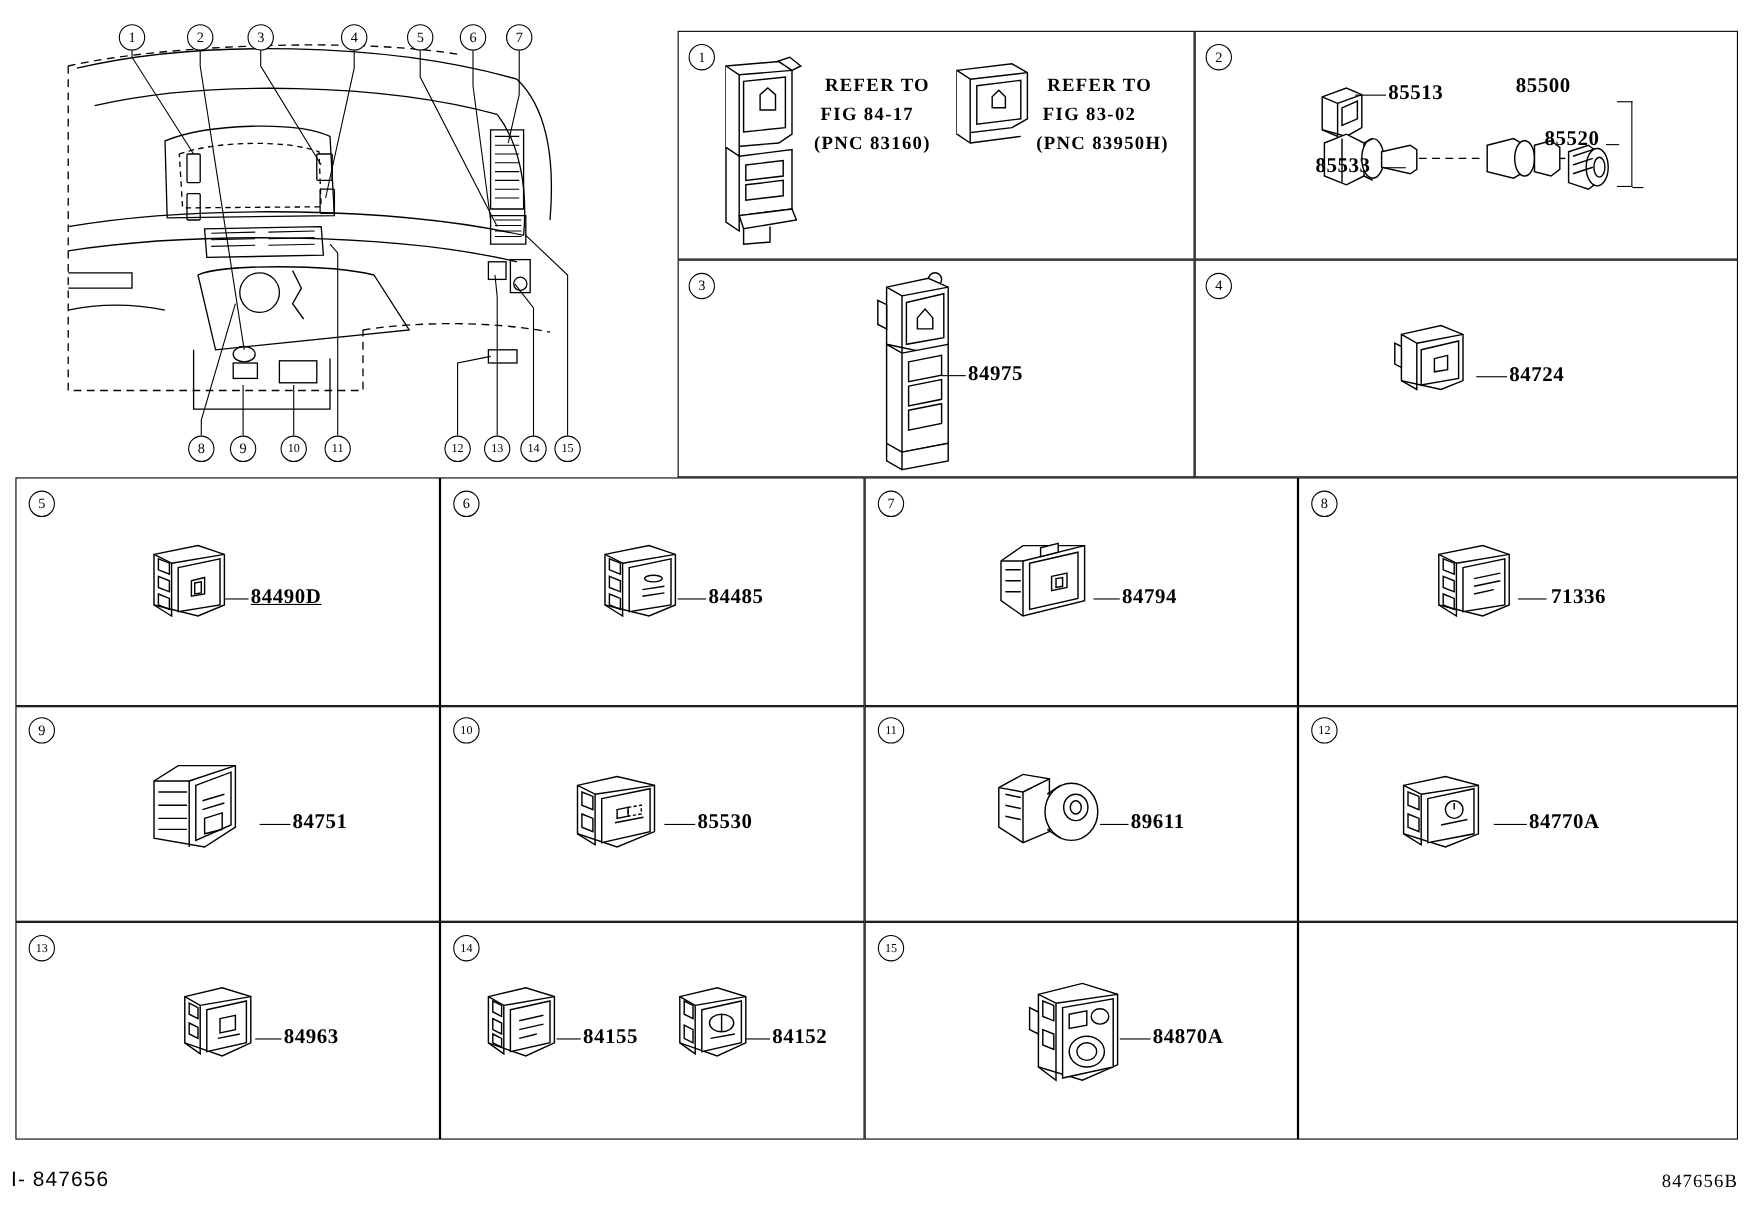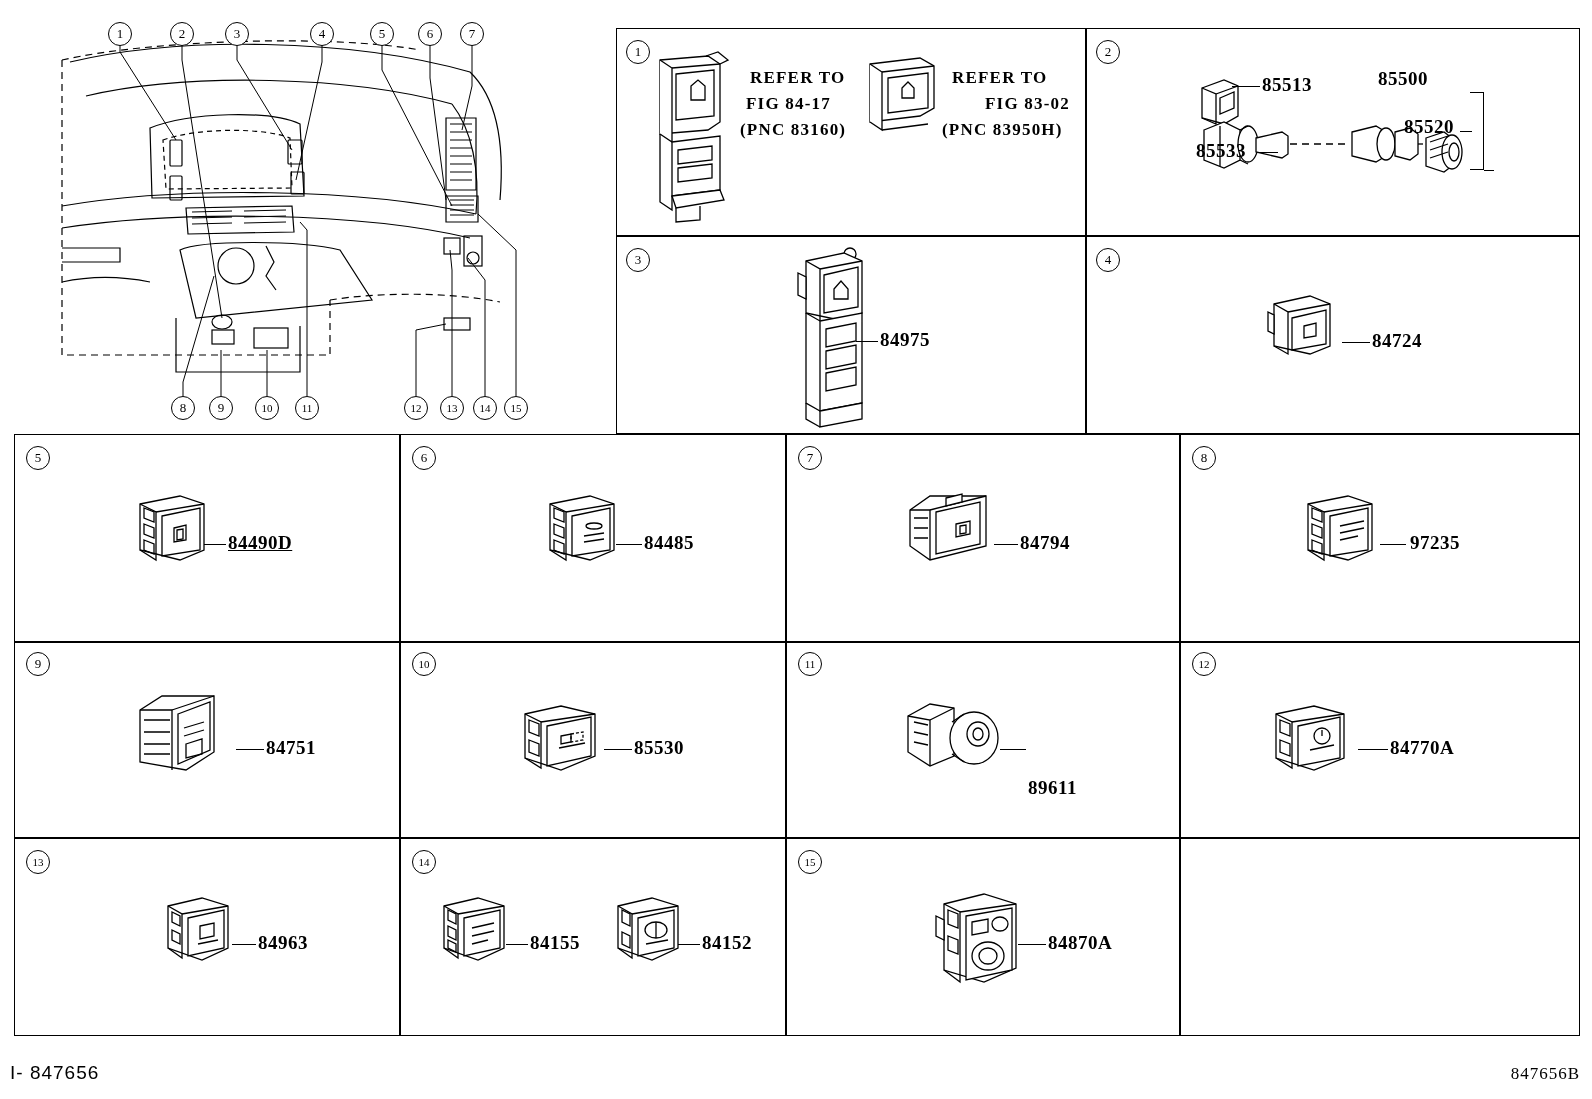--- a/index.html
+++ b/index.html
@@ -219,21 +219,21 @@
     <path d="M26 26 L66 21 L66 56 L26 61 Z" fill="#fff"></path>
     <path d="M40 36 L46 30 L52 36 L52 46 L40 46 Z" fill="#fff"></path>
     <path d="M20 78 L66 72"></path>
   </svg>
 
   <div class="refline" style="left:750px; top:68px;">REFER TO</div>
   <div class="refline" style="left:746px; top:94px;">FIG 84-17</div>
   <div class="refline" style="left:740px; top:120px;">(PNC 83160)</div>
 
   <div class="refline" style="left:952px; top:68px;">REFER TO</div>
-  <div class="refline" style="left:948px; top:94px;margin-left:37px;">FIG 83-02</div>
+  <div class="refline" style="left:948px; top:94px;">FIG 83-02</div>
   <div class="refline" style="left:942px; top:120px;">(PNC 83950H)</div>
 
   <div class="cell" style="left:1086px; top:28px; width:494px; height:208px;"></div>
   <div class="circnum" style="left:1096px; top:40px;">2</div>
 
   <svg class="partsvg" style="left:1190px; top:70px;" width="280" height="150" viewBox="0 0 280 150" fill="none" stroke="#000" stroke-width="1.3">
 
     <path d="M12 18 L34 10 L48 16 L48 46 L34 54 L12 48 Z" fill="#fff"></path>
     <path d="M12 18 L26 24 L26 54 L12 48"></path>
     <path d="M26 24 L48 16"></path>
@@ -364,21 +364,21 @@
   <svg class="partsvg" style="left:1298px; top:490px;" width="100" height="90" viewBox="0 0 100 90" fill="none" stroke="#000" stroke-width="1.3">
     <path d="M10 14 L50 6 L74 14 L74 60 L50 70 L10 60 Z" fill="#fff"></path>
     <path d="M10 14 L26 22 L26 70 L10 60"></path>
     <path d="M26 22 L74 14"></path>
     <path d="M14 18 L24 22 L24 32 L14 28 Z"></path>
     <path d="M14 34 L24 38 L24 48 L14 44 Z"></path>
     <path d="M14 50 L24 54 L24 64 L14 60 Z"></path>
     <path d="M32 26 L70 18 L70 60 L32 66 Z" fill="#fff"></path>
     <path d="M42 36 L66 31 M42 43 L66 38 M42 50 L60 46"></path>
   </svg>
-  <div class="lbl" style="left:1410px; top:532px;">97235</div>
+  <div class="lbl" style="left:1410px; top:532px;">71336</div>
   <div class="lead" style="left:1380px; top:544px; width:26px;"></div>
 
   <div class="cell" style="left:14px;   top:642px; width:386px; height:196px;"></div>
   <div class="cell" style="left:400px;  top:642px; width:386px; height:196px;"></div>
   <div class="cell" style="left:786px;  top:642px; width:394px; height:196px;"></div>
   <div class="cell" style="left:1180px; top:642px; width:400px; height:196px;"></div>
 
   <div class="circnum" style="left:26px;   top:652px;">9</div>
   <div class="circnum small" style="left:412px;  top:652px;">10</div>
   <div class="circnum small" style="left:798px;  top:652px;">11</div>
@@ -413,21 +413,21 @@
   <svg class="partsvg" style="left:900px; top:694px;" width="120" height="95" viewBox="0 0 120 95" fill="none" stroke="#000" stroke-width="1.3">
     <path d="M8 22 L30 10 L54 14 L54 62 L30 72 L8 58 Z" fill="#fff"></path>
     <path d="M8 22 L30 26 L30 72"></path>
     <path d="M30 26 L54 14"></path>
     <path d="M14 28 L28 31 M14 38 L28 41 M14 48 L28 51"></path>
     <ellipse cx="74" cy="44" rx="24" ry="26" fill="#fff"></ellipse>
     <path d="M52 28 L64 20 M52 60 L64 68"></path>
     <ellipse cx="78" cy="40" rx="11" ry="12" fill="#fff"></ellipse>
     <ellipse cx="78" cy="40" rx="5" ry="6"></ellipse>
   </svg>
-  <div class="lbl" style="left:1028px; top:737px;margin-top:40px;">89611</div>
+  <div class="lbl" style="left:1028px; top:737px;">89611</div>
   <div class="lead" style="left:1000px; top:749px; width:26px;"></div>
 
   <svg class="partsvg" style="left:1266px; top:700px;" width="105" height="85" viewBox="0 0 105 85" fill="none" stroke="#000" stroke-width="1.3">
     <path d="M10 14 L48 6 L78 14 L78 58 L48 70 L10 58 Z" fill="#fff"></path>
     <path d="M10 14 L26 22 L26 68 L10 58"></path>
     <path d="M26 22 L78 14"></path>
     <path d="M14 20 L24 24 L24 36 L14 32 Z"></path>
     <path d="M14 40 L24 44 L24 56 L14 52 Z"></path>
     <path d="M32 26 L74 17 L74 58 L32 66 Z" fill="#fff"></path>
     <ellipse cx="56" cy="36" rx="8" ry="8" fill="#fff"></ellipse>

